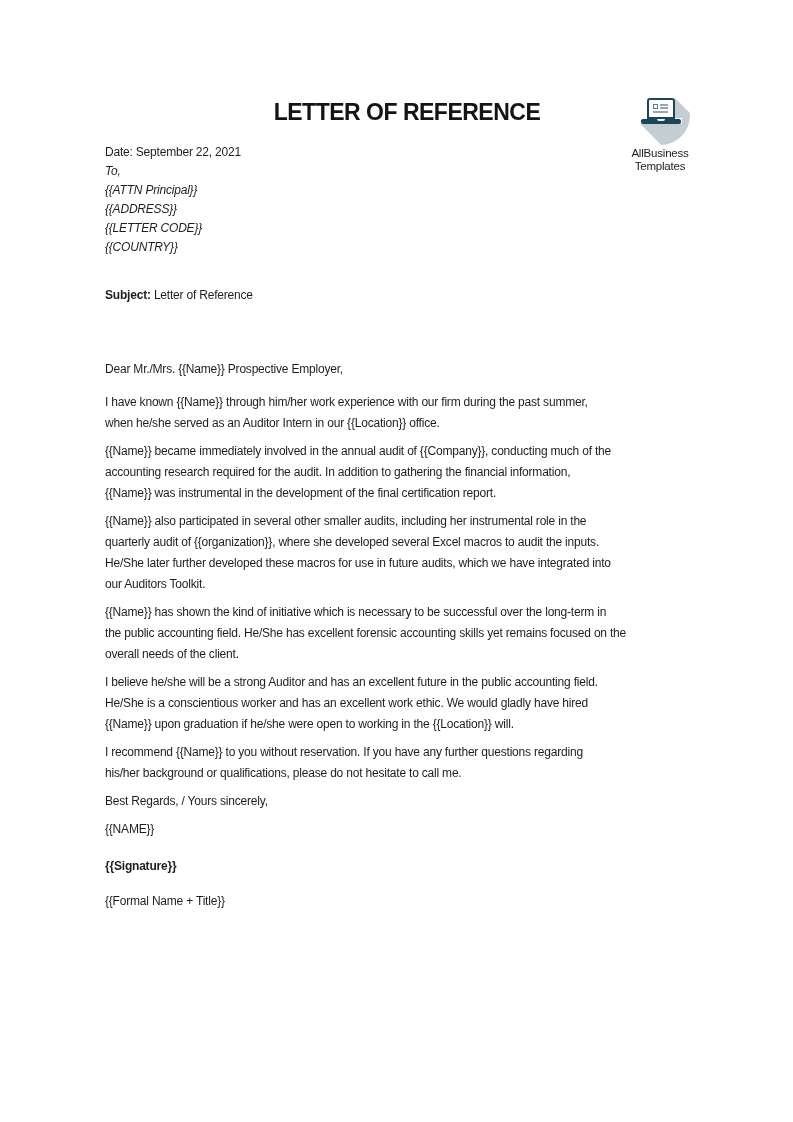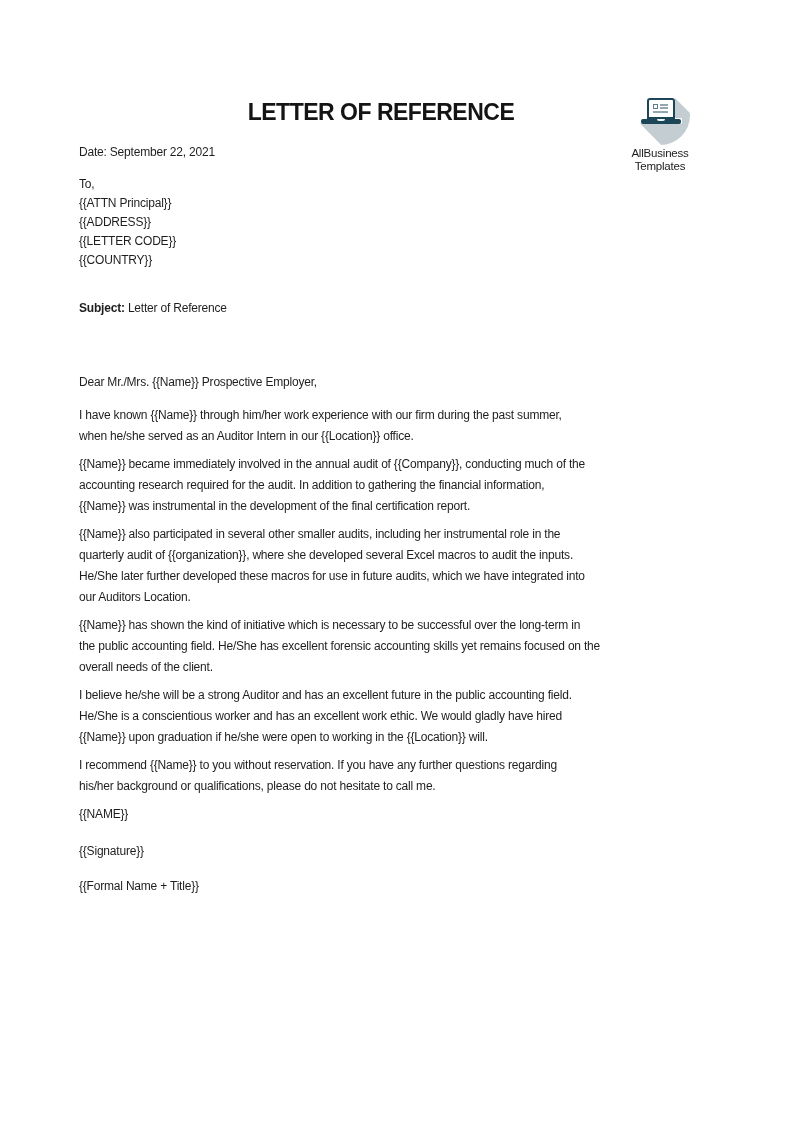--- a/index.html
+++ b/index.html
@@ -1,43 +1,43 @@
 <!DOCTYPE html>
 <html><head>
 <meta charset="utf-8">
 <style>
   html,body { margin:0; padding:0; background:#ffffff; }
   .page {
     position:relative; width:793px; height:1122px; background:#ffffff;
     font-family:"Liberation Sans","DejaVu Sans",sans-serif; color:#1e1e1e;
     overflow:hidden; margin:0 auto;
   }
-  .content { padding-left:79px; }
+  .content { padding-left:105px; }
 
   .doc-title {
     width:604px; padding-top:97px; text-align:center;
     font-size:23px; font-weight:bold; letter-spacing:-0.5px;
     line-height:30px; color:#141414;
   }
 
   .body-text { font-size:12px; letter-spacing:-0.2px; color:#1e1e1e; }
 
   .date-line { margin-top:16px; line-height:19px; }
-  .recipient-block { margin-top:13px; }
+  .recipient-block { margin-top:0;font-style:italic; }
   .recipient-block .line { line-height:19px; }
   .subject-line { margin-top:29px; line-height:19px; }
   .subject-label { font-weight:bold; }
   .salutation { margin-top:54px; margin-bottom:12px; line-height:21px; }
 
   p.body-par { margin:0 12px 7px 0; line-height:21px; }
   .line { display:block; white-space:nowrap; }
 
   .closing-regards { margin-top:0; line-height:21px; }
   .closing-name { margin-top:7px; line-height:21px; }
-  .closing-signature { margin-top:16px; line-height:21px; }
+  .closing-signature { margin-top:16px; line-height:21px;font-weight:bold; }
   .closing-formal { margin-top:14px; line-height:21px; }
 
   
   .logo { position:absolute; left:620px; top:86px; width:80px; text-align:center; }
   .logo-circle {
     position:relative; width:59px; height:59px; margin:0 auto;
     border-radius:50%; overflow:hidden;
   }
   .logo-shadow {
     position:absolute; left:0; top:0; width:100%; height:100%;
@@ -120,39 +120,40 @@
     <p class="body-text body-par">
       <span class="line">{{Name}} became immediately involved in the annual audit of {{Company}}, conducting much of the</span>
       <span class="line">accounting research required for the audit. In addition to gathering the financial information,</span>
       <span class="line">{{Name}} was instrumental in the development of the final certification report.</span>
     </p>
 
     <p class="body-text body-par">
       <span class="line">{{Name}} also participated in several other smaller audits, including her instrumental role in the</span>
       <span class="line">quarterly audit of {{organization}}, where she developed several Excel macros to audit the inputs.</span>
       <span class="line">He/She later further developed these macros for use in future audits, which we have integrated into</span>
-      <span class="line">our Auditors Location.</span>
+      <span class="line">our Auditors Toolkit.</span>
     </p>
 
     <p class="body-text body-par">
       <span class="line">{{Name}} has shown the kind of initiative which is necessary to be successful over the long-term in</span>
       <span class="line">the public accounting field. He/She has excellent forensic accounting skills yet remains focused on the</span>
       <span class="line">overall needs of the client.</span>
     </p>
 
     <p class="body-text body-par">
       <span class="line">I believe he/she will be a strong Auditor and has an excellent future in the public accounting field.</span>
       <span class="line">He/She is a conscientious worker and has an excellent work ethic. We would gladly have hired</span>
       <span class="line">{{Name}} upon graduation if he/she were open to working in the {{Location}} will.</span>
     </p>
 
     <p class="body-text body-par">
       <span class="line">I recommend {{Name}} to you without reservation. If you have any further questions regarding</span>
       <span class="line">his/her background or qualifications, please do not hesitate to call me.</span>
     </p>
 
+    <div class="body-text closing-regards">Best Regards, / Yours sincerely,</div>
     <div class="body-text closing-name">{{NAME}}</div>
     <div class="body-text closing-signature">{{Signature}}</div>
     <div class="body-text closing-formal">{{Formal Name + Title}}</div>
   </div>
 
 
 </div>
 
 </body></html>

